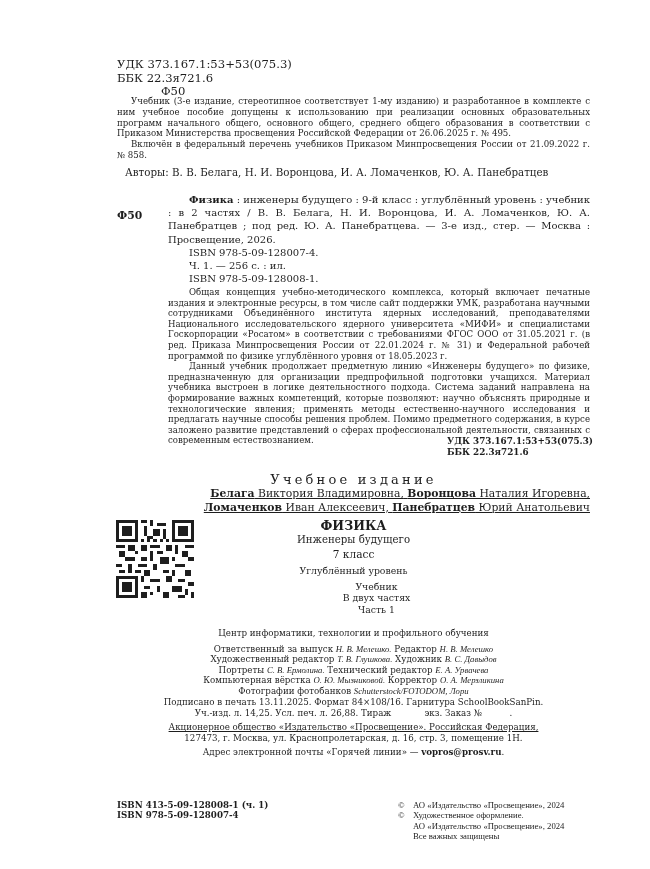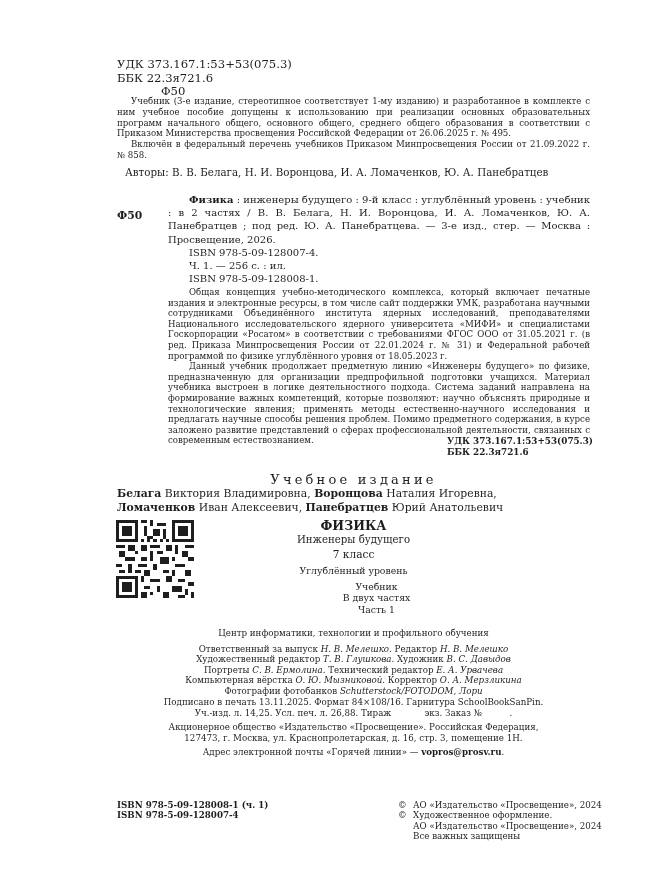--- a/index.html
+++ b/index.html
@@ -14,37 +14,37 @@
   .p1 { left:117px; top:96px; width:473px; }
   .authors { left:125px; top:166px; width:470px; font-size:10.3px; line-height:12px; white-space:nowrap; }
   .bib-mark { left:117px; top:209px; font-size:10.8px; font-weight:bold; }
   .bib { left:168px; top:193px; width:422px; font-size:10px; line-height:13.2px; text-align:justify; }
   .bib .ind { display:inline-block; width:21px; }
   .bib .sub { padding-left:21px; text-align:left; }
   .annot { left:168px; top:287px; width:422px; font-size:8.6px; line-height:10.6px; text-align:justify; }
   .annot .ind { display:inline-block; width:21px; }
   .codes2 { left:447px; top:436px; font-size:8.8px; line-height:10.8px; font-weight:bold; }
   .ed-label { left:117px; top:472px; width:473px; text-align:center; font-size:13px; letter-spacing:3.2px; }
-  .names { left:117px; top:487px; width:473px; text-align:left; font-size:10.8px; line-height:13.6px; }
+  .names { left:117px; top:487px; width:473px; text-align:right; font-size:10.8px; line-height:13.6px;text-decoration:underline; }
   .qr { left:116px; top:520px; width:78px; height:78px; }
   .title-block { left:117px; top:518px; width:473px; text-align:center; }
   .t-main { font-size:12.5px; font-weight:bold; line-height:15px; }
   .t-sub { font-size:10.2px; line-height:14px; }
   .t-grade { font-size:10.6px; line-height:15px; }
   .t-level { font-size:9.3px; line-height:14px; margin-top:2px; }
   .t-small { font-size:9.3px; line-height:11.4px;padding-left:46px; }
   .credits { left:117px; top:628px; width:473px; text-align:center; font-size:8.7px; line-height:10.6px; }
   .credits .center { margin-bottom:5px; }
-  .credits i { font-style:italic; }
+  .credits i { font-style:italic;font-family:Liberation Serif, serif; }
   .print { left:117px; top:697px; width:473px; text-align:center; font-size:8.7px; line-height:10.6px; }
-  .print .gap { margin-top:4px; }
+  .print .gap { margin-top:4px;text-decoration:underline; }
   .print .email { margin-top:4px; }
   .print b { font-weight:bold; }
   .isbn-foot { left:117px; top:800px; font-size:8.7px; line-height:10.4px; font-weight:bold; }
-  .copy { left:398px; top:800px; font-size:8.7px; line-height:10.4px; }
+  .copy { left:398px; top:800px; font-size:8.7px; line-height:10.4px;font-family:Liberation Serif, serif; }
   .copy .row { white-space:nowrap; }
   .copy .sym { display:inline-block; width:15px; }
   .copy .pad { padding-left:15px; }
 </style>
 </head>
 <body>
 
 <div class="page">
 
   <div class="abs codes">
@@ -185,21 +185,21 @@
     <div>Подписано в печать 13.11.2025. Формат 84×108/16. Гарнитура SchoolBookSanPin.</div>
     <div style="white-space:pre">Уч.-изд. л. 14,25. Усл. печ. л. 26,88. Тираж            экз. Заказ №          .</div>
     <div class="gap">Акционерное общество «Издательство «Просвещение». Российская Федерация,</div>
     <div>127473, г. Москва, ул. Краснопролетарская, д. 16, стр. 3, помещение 1Н.</div>
     <div class="email">
       <span>Адрес электронной почты «Горячей линии» — </span><b>vopros@prosv.ru</b><span>.</span>
     </div>
   </div>
 
   <div class="abs isbn-foot">
-    <div>ISBN 978-5-09-128008-1 (ч. 1)</div>
+    <div>ISBN 413-5-09-128008-1 (ч. 1)</div>
     <div>ISBN 978-5-09-128007-4</div>
   </div>
 
   <div class="abs copy">
     <div class="row"><span class="sym">©</span><span>АО «Издательство «Просвещение», 2024</span></div>
     <div class="row"><span class="sym">©</span><span>Художественное оформление.</span></div>
     <div class="row pad">АО «Издательство «Просвещение», 2024</div>
     <div class="row pad">Все важных защищены</div>
   </div>
 

